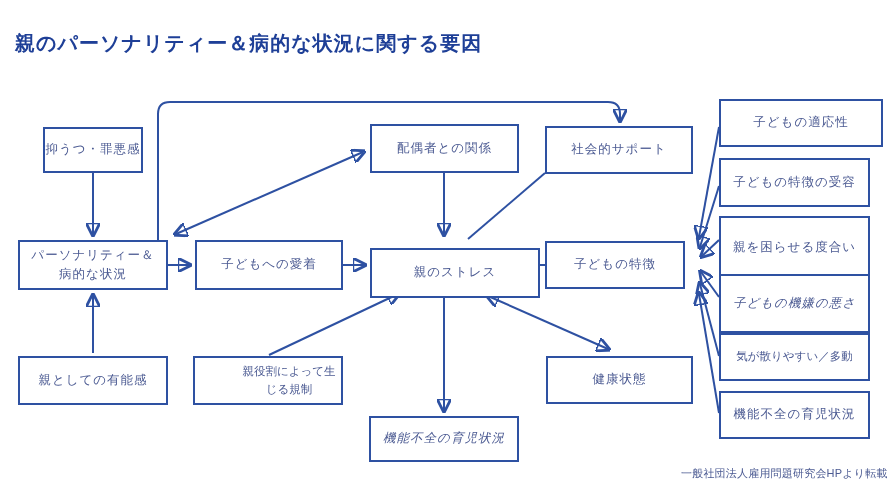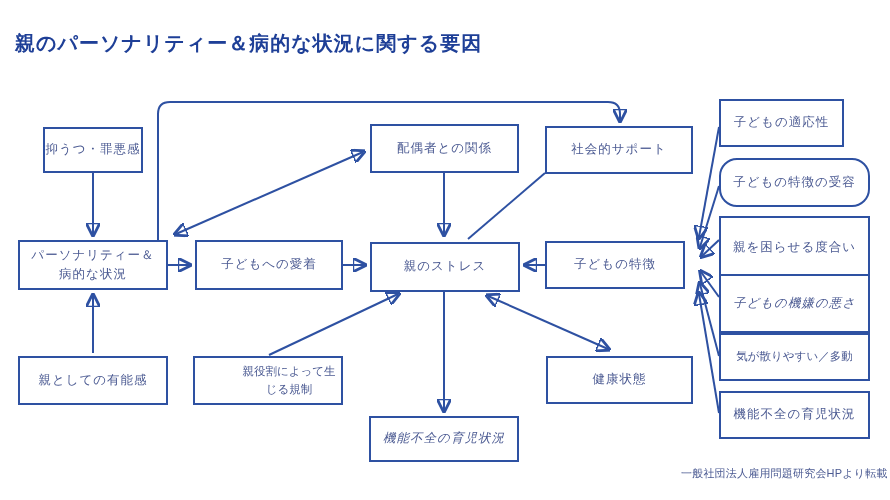--- a/index.html
+++ b/index.html
@@ -31,28 +31,28 @@
     font-size:12.5px;letter-spacing:1px;line-height:1.55;
     white-space:pre-line;z-index:2;
   }
   .node.tight{font-size:11.5px;letter-spacing:0;}
   
   .n-depression{left:43px;top:127px;width:100px;height:46px;}
   .n-personality{left:18px;top:240px;width:150px;height:50px;align-items:center;}
   .n-attachment{left:195px;top:240px;width:148px;height:50px;}
   .n-spouse{left:370px;top:124px;width:149px;height:49px;}
   .n-support{left:545px;top:126px;width:148px;height:48px;}
-  .n-stress{left:370px;top:242px;width:150px;height:50px;}
+  .n-stress{left:370px;top:248px;width:170px;height:50px;}
   .n-child-traits{left:545px;top:241px;width:140px;height:48px;}
   .n-competence{left:18px;top:356px;width:150px;height:49px;}
   .n-role{left:193px;top:356px;width:150px;height:49px;padding-left:42px;}
   .n-health{left:546px;top:356px;width:147px;height:48px;}
   .n-dysfunction{left:369px;top:416px;width:150px;height:46px;font-style:italic;}
-  .n-adaptability{left:719px;top:99px;width:125px;height:48px;}
-  .n-acceptance{left:719px;top:158px;width:151px;height:49px;border-radius:18px;}
+  .n-adaptability{left:719px;top:99px;width:164px;height:48px;}
+  .n-acceptance{left:719px;top:158px;width:151px;height:49px;}
   .n-troubling{left:719px;top:216px;width:151px;height:64px;}
   .n-moodiness{left:719px;top:274px;width:151px;height:59px;font-style:italic;}
   .n-distract{left:719px;top:333px;width:151px;height:48px;}
   .n-pleasing{left:719px;top:391px;width:151px;height:48px;}
 </style>
 </head>
 <body>
 
 <div class="canvas">
 

